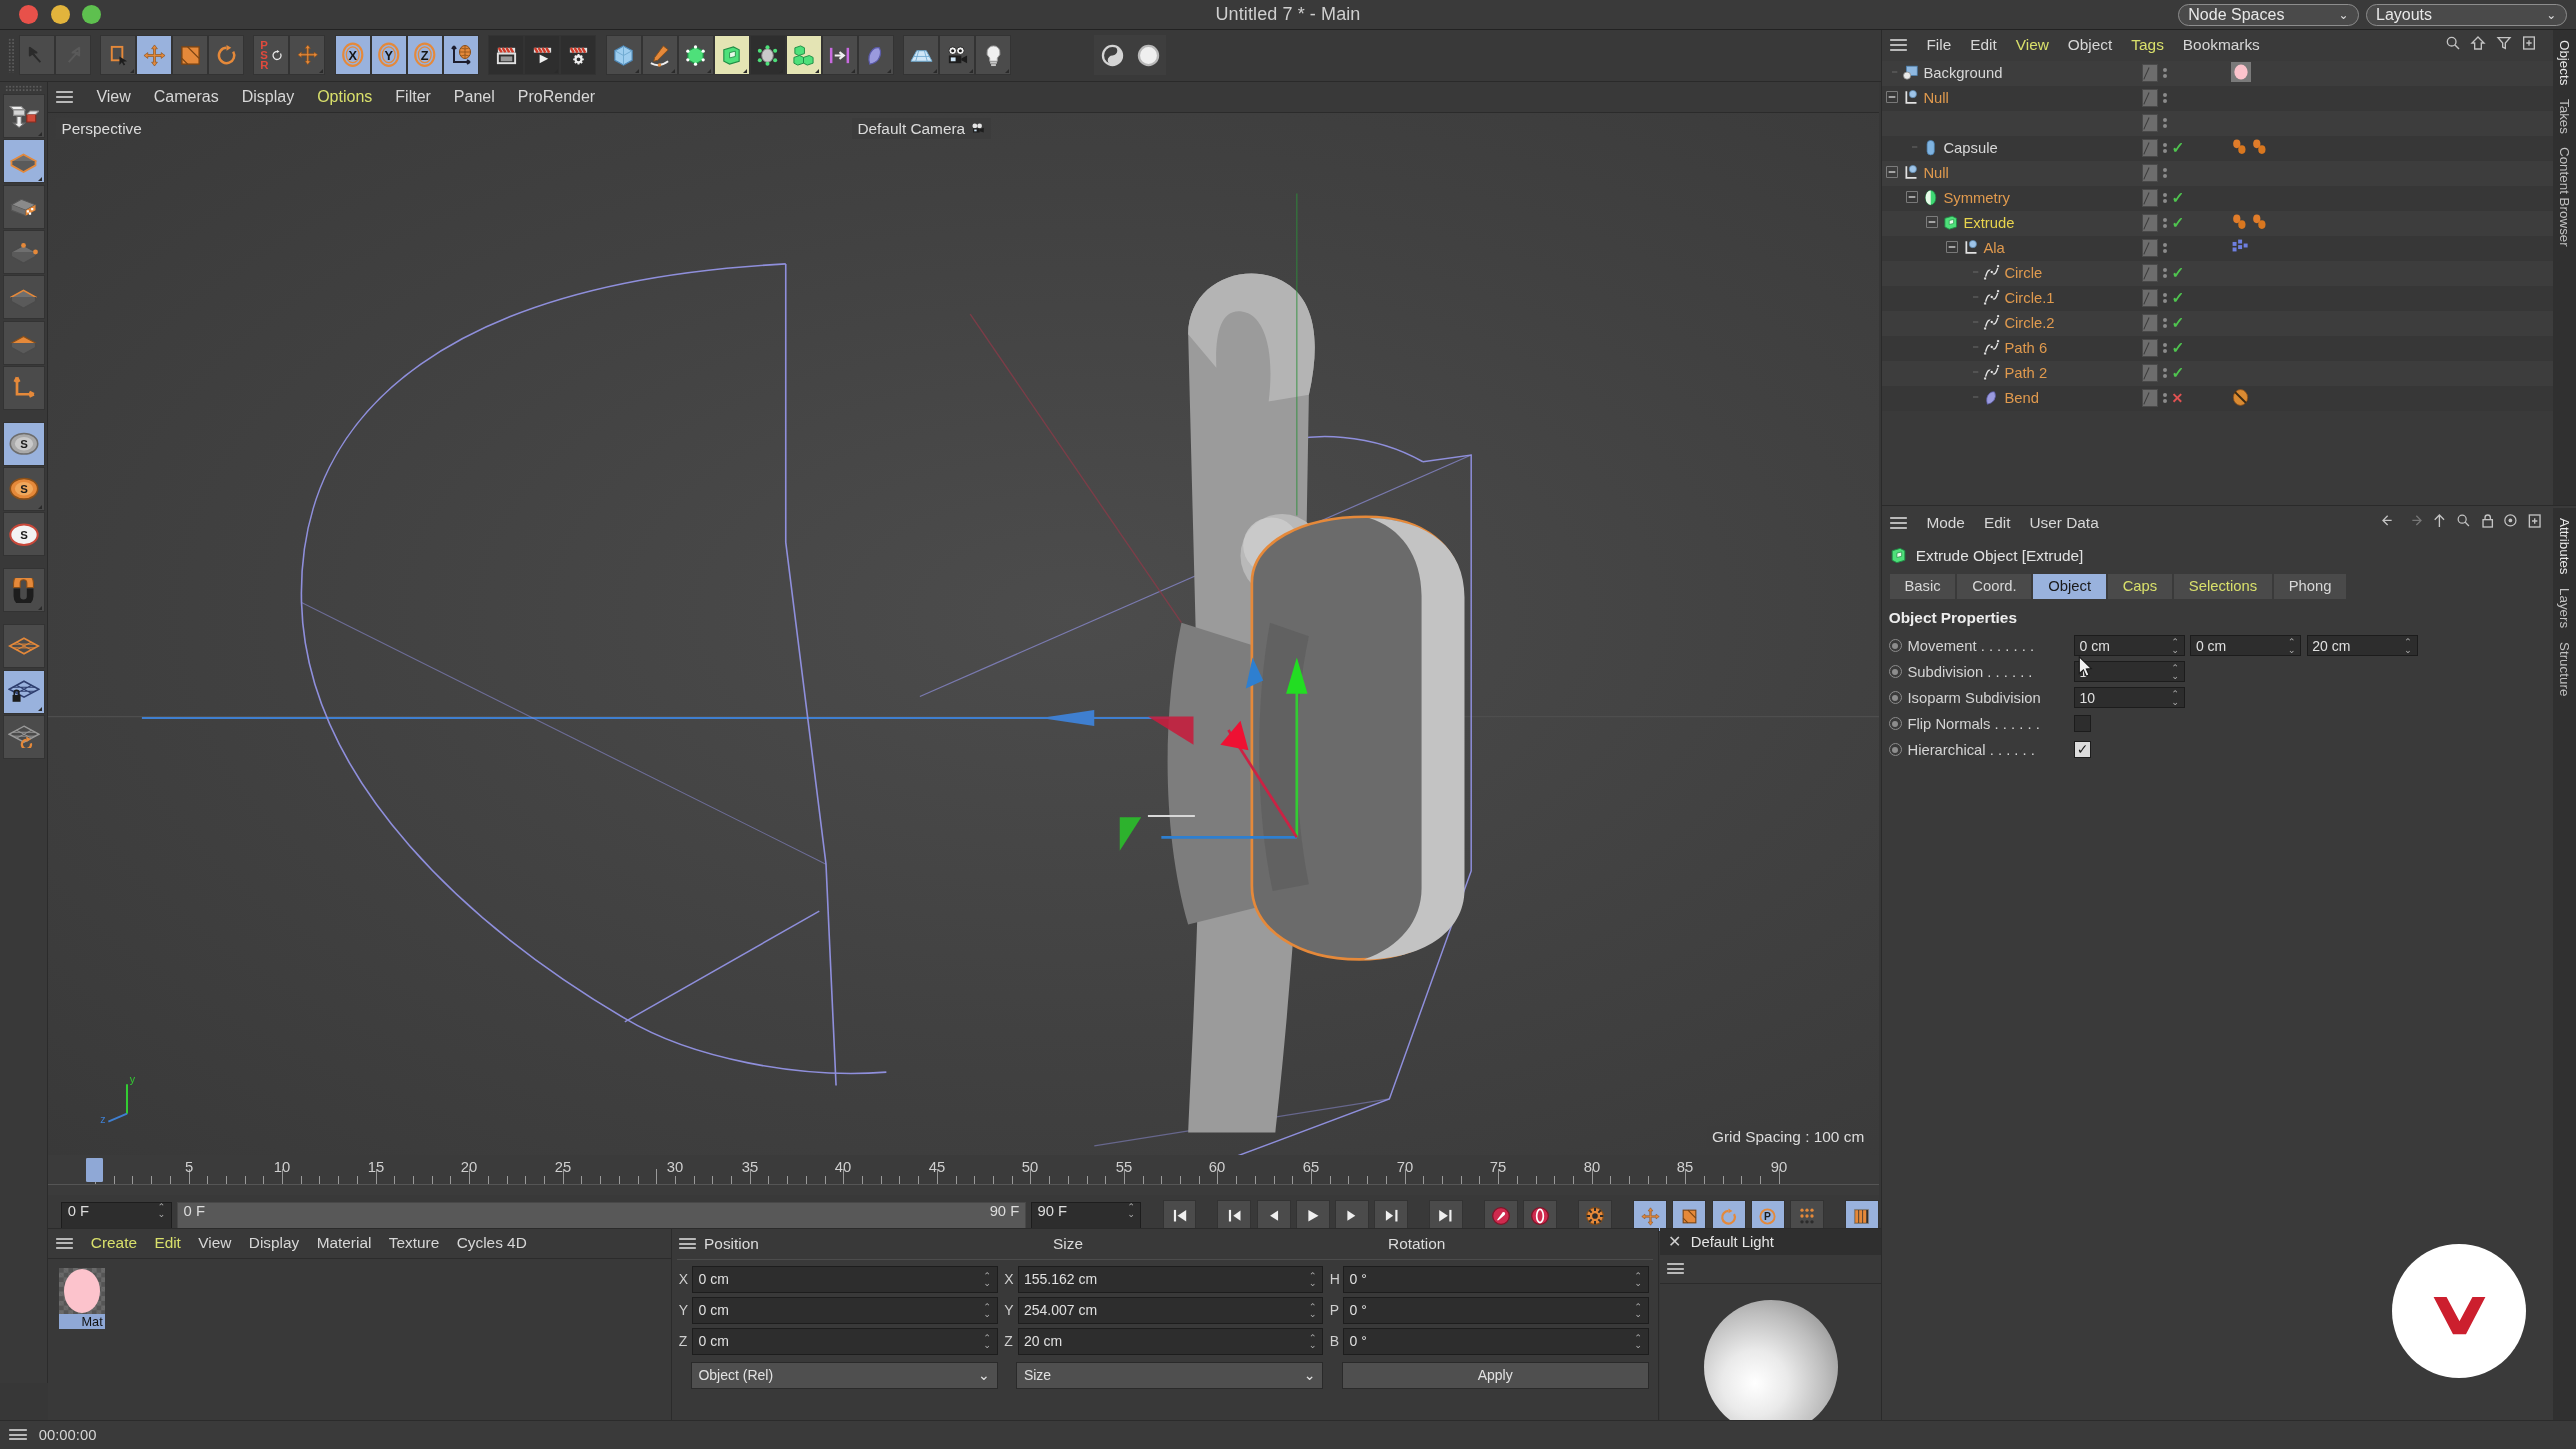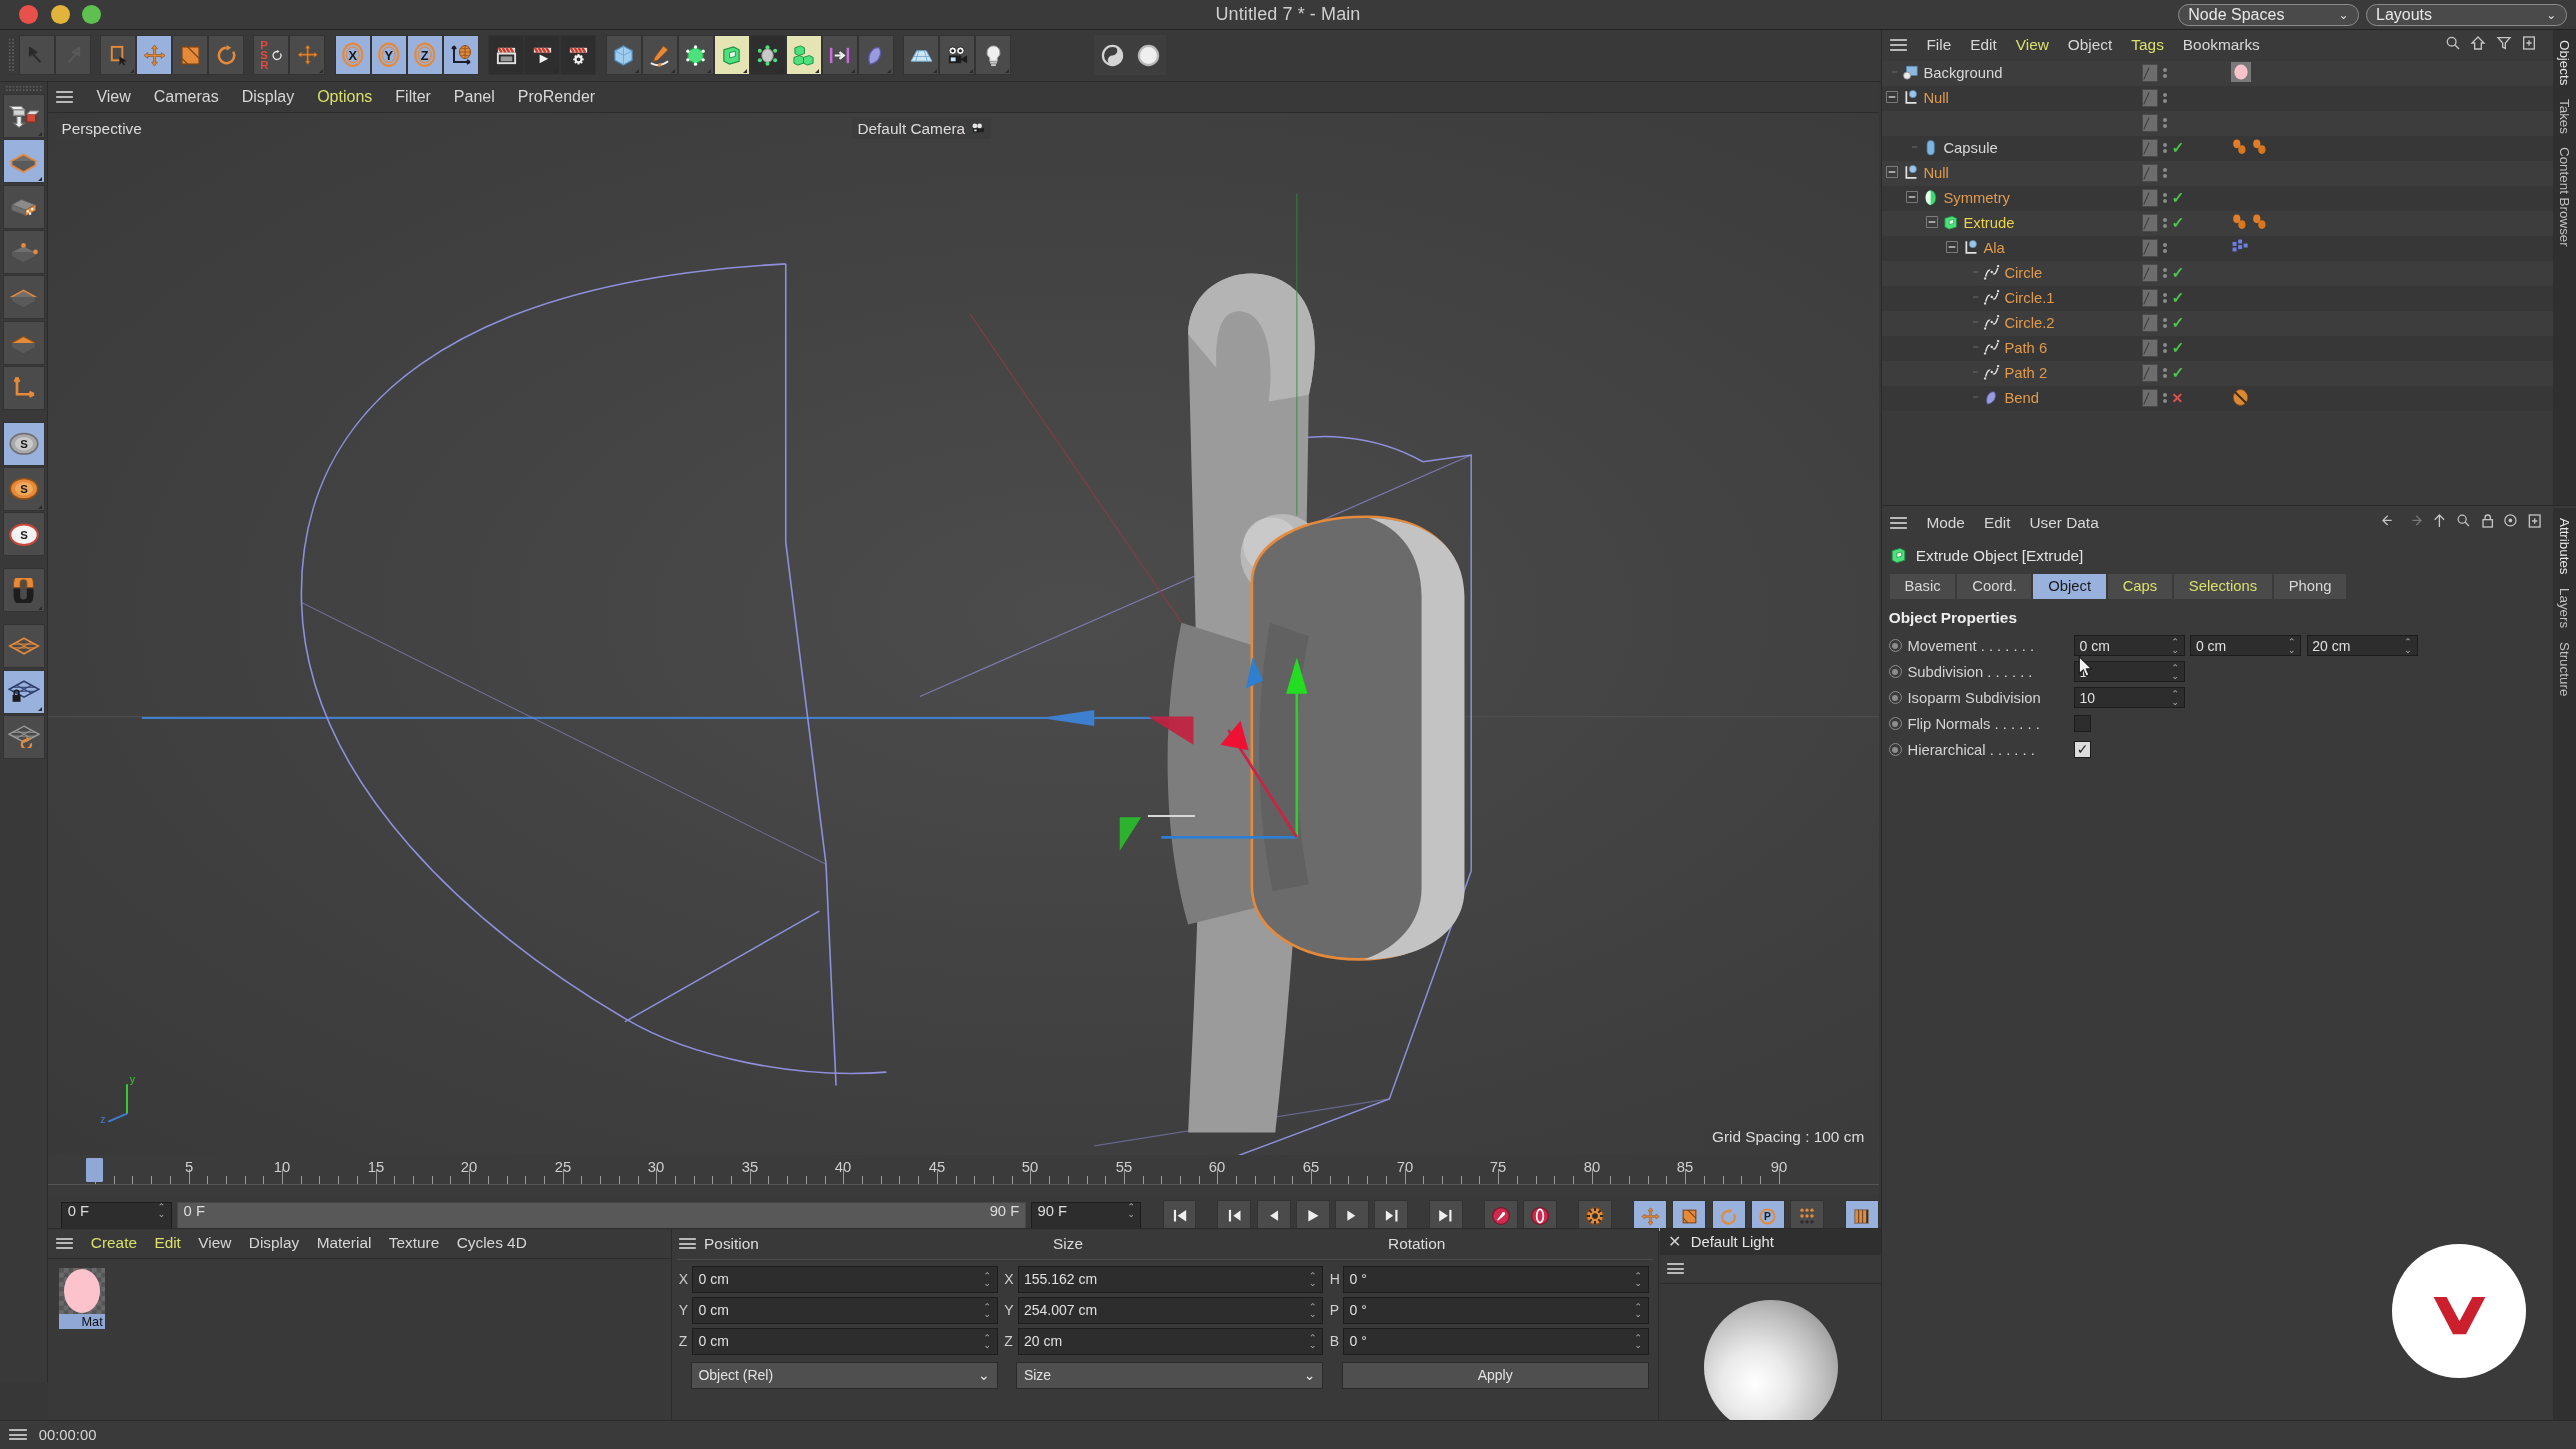--- a/index.html
+++ b/index.html
@@ -776,21 +776,21 @@
         <div class="tltick" style="left: 1675px; height: 7.4px;"></div>
         <div class="tltick" style="left: 1693px; height: 7.4px;"></div>
         <div class="tltick" style="left: 1712px; height: 7.4px;"></div>
         <div class="tltick" style="left: 1731px; height: 14.8px;"></div>
         <div class="tlmark" style="left: 47px;">0</div>
         <div class="tlmark" style="left: 141px;">5</div>
         <div class="tlmark" style="left: 234px;">10</div>
         <div class="tlmark" style="left: 328px;">15</div>
         <div class="tlmark" style="left: 421px;">20</div>
         <div class="tlmark" style="left: 515px;">25</div>
-        <div class="tlmark" style="left: 608px;">30</div>
+        <div class="tlmark" style="left: 627px;">30</div>
         <div class="tlmark" style="left: 702px;">35</div>
         <div class="tlmark" style="left: 795px;">40</div>
         <div class="tlmark" style="left: 889px;">45</div>
         <div class="tlmark" style="left: 982px;">50</div>
         <div class="tlmark" style="left: 1076px;">55</div>
         <div class="tlmark" style="left: 1169px;">60</div>
         <div class="tlmark" style="left: 1263px;">65</div>
         <div class="tlmark" style="left: 1357px;">70</div>
         <div class="tlmark" style="left: 1450px;">75</div>
         <div class="tlmark" style="left: 1544px;">80</div>

